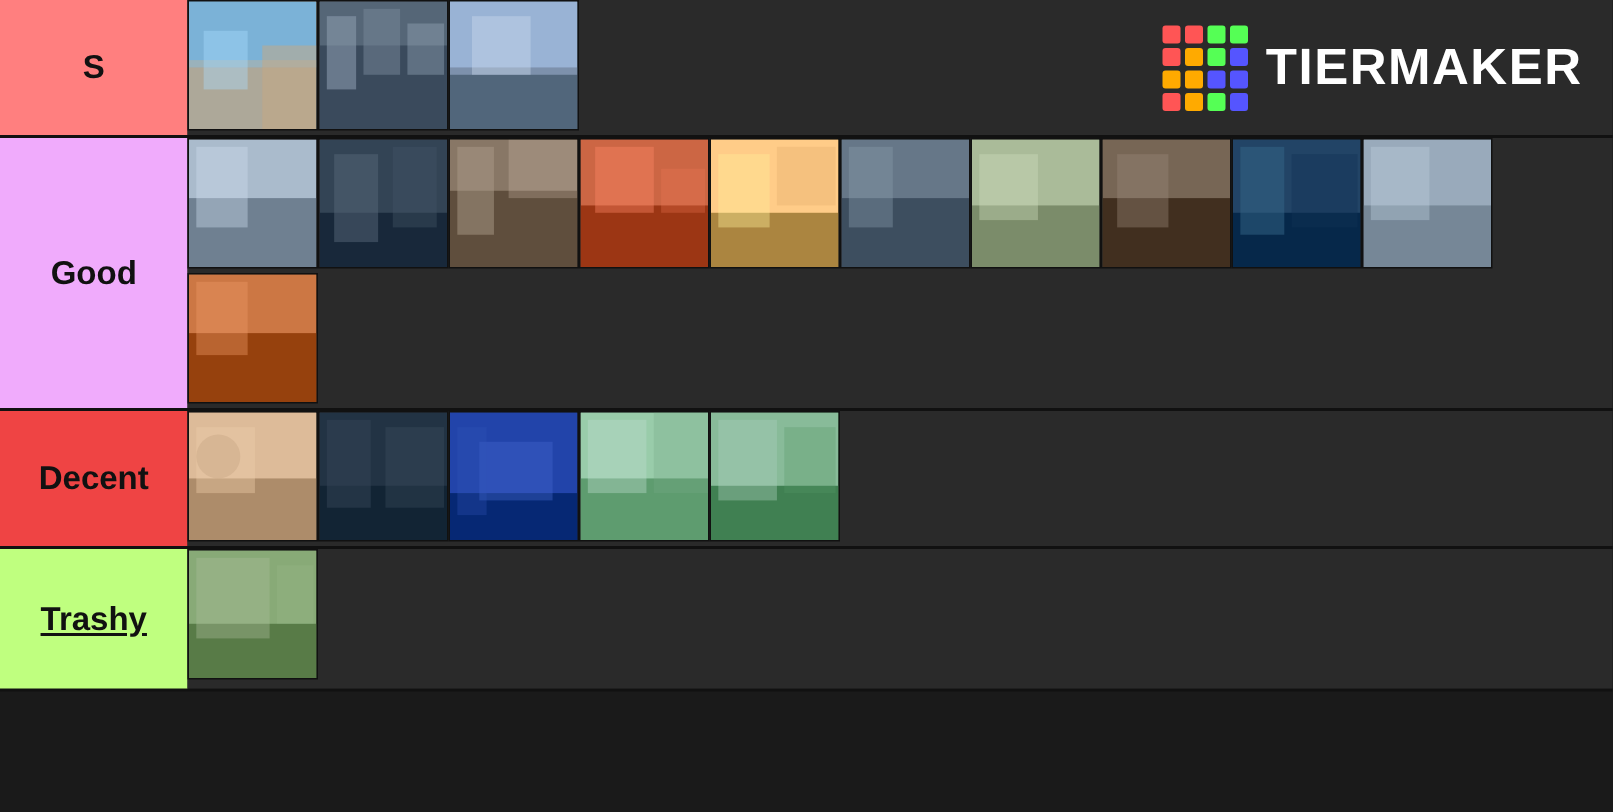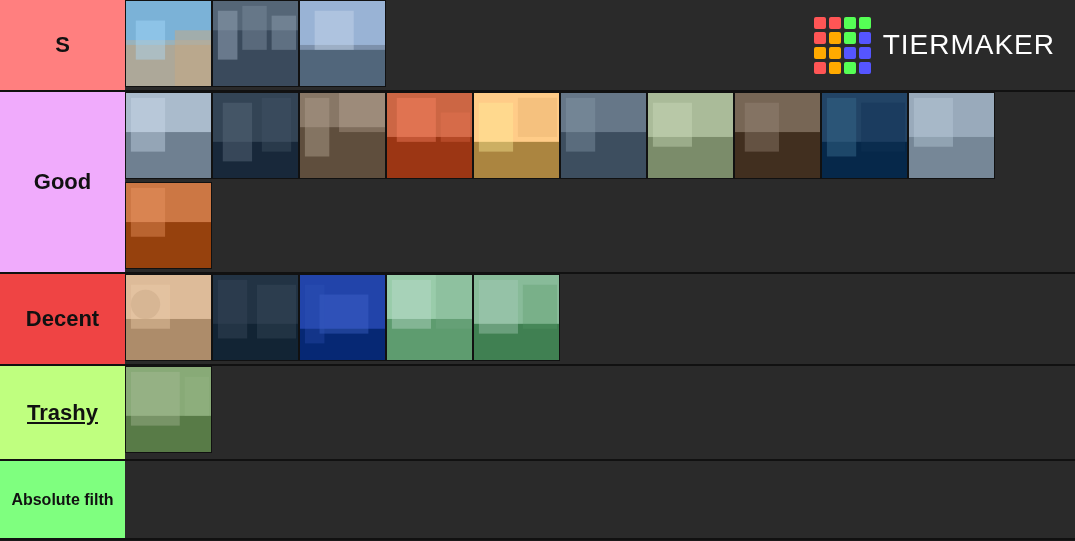--- a/index.html
+++ b/index.html
@@ -79,22 +79,22 @@
       gap: 3px;
     }
 
     .logo-cell {
       width: 12px;
       height: 12px;
       border-radius: 2px;
     }
 
     .logo-text {
-      font-size: 28px;
-      font-weight: 400;
+      font-size: 34px;
+      font-weight: 700;
       color: white;
       letter-spacing: 1px;
       text-transform: uppercase;
     }
 
     
     .img-placeholder {
       width: 87px;
       height: 87px;
       flex-shrink: 0;
@@ -329,25 +329,20 @@
           <svg width="87" height="87" viewBox="0 0 87 87">
             <rect width="87" height="87" fill="#88aa77"></rect>
             <rect x="0" y="50" width="87" height="37" fill="#446633" opacity="0.7"></rect>
             <rect x="5" y="5" width="50" height="55" fill="#aabb99" opacity="0.4"></rect>
             <rect x="60" y="10" width="25" height="40" fill="#99bb88" opacity="0.3"></rect>
           </svg>
         </div>
       </div>
     </div>
 
-    <div class="tier-row row-absolute">
-      <div class="tier-label tier-absolute" style="font-size:16px;">Absolute filth</div>
-      <div class="tier-content">
-      </div>
-    </div>
 
   </div>
 
   <div class="header">
     <div class="logo-container">
       <div class="logo-grid">
 
         <div class="logo-cell" style="background:#ff5555;"></div>
         <div class="logo-cell" style="background:#ff5555;"></div>
         <div class="logo-cell" style="background:#55ff55;"></div>

